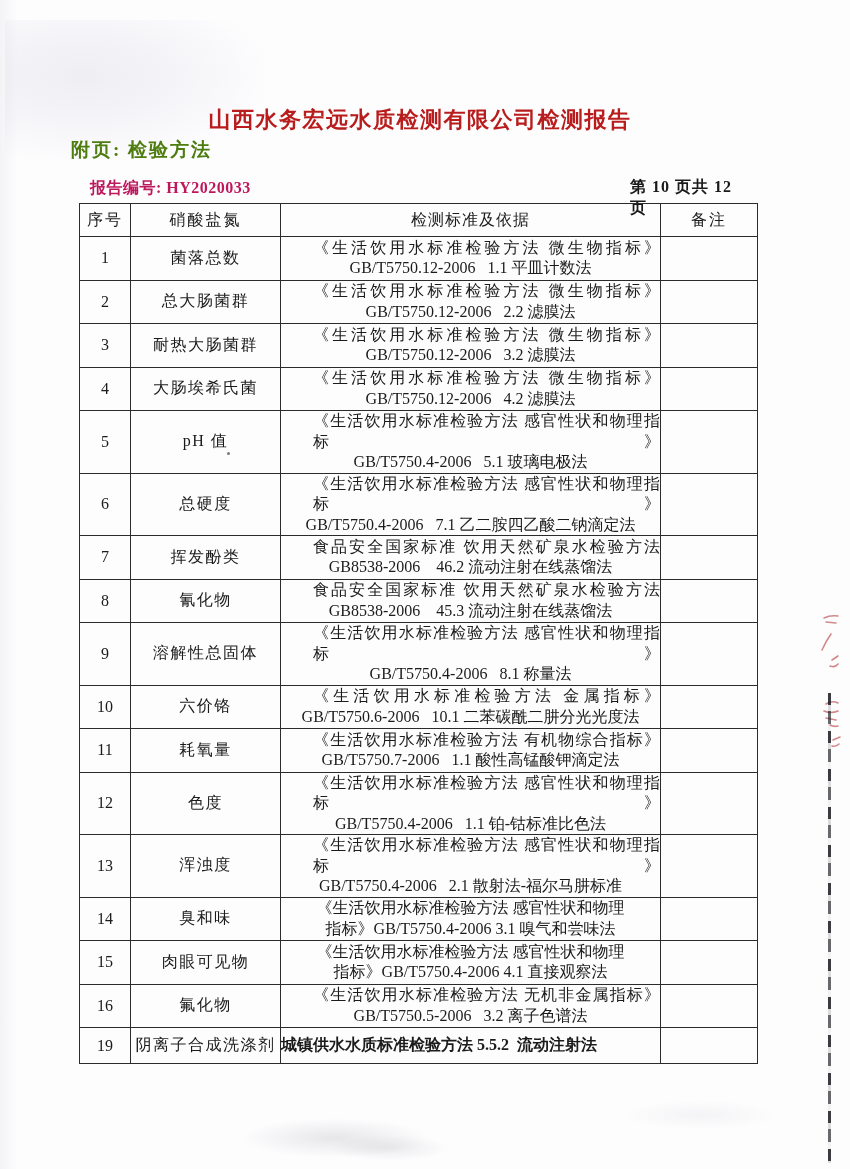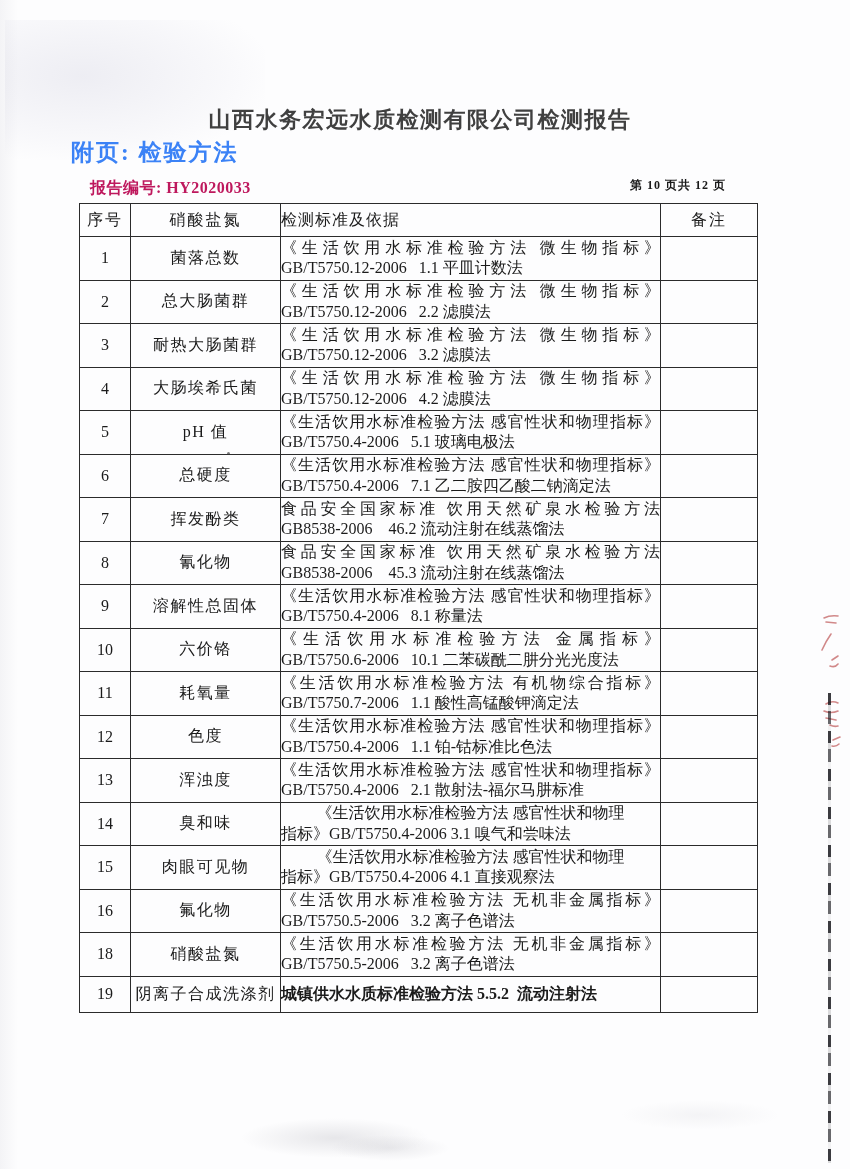--- a/index.html
+++ b/index.html
@@ -7,58 +7,58 @@
     width:850px;height:1169px;overflow:hidden;position:relative;
     background:#fdfdfe;
     font-family:"Liberation Serif","DejaVu Serif",serif;
     color:#1c1c1c;
   }
   .page{position:absolute;inset:0;}
   
   .title{
     position:absolute;top:90px;left:0;right:10px;
     text-align:center;font-size:22px;font-weight:bold;letter-spacing:1.5px;
-    color:#404040;
+    color:#b91c1c;
     font-family:Liberation Mono, monospace;
   }
   .appendix{
     position:absolute;top:137px;left:71px;
-    font-size:23px;font-weight:bold;letter-spacing:2px;color:#3b82f6;
+    font-size:19px;font-weight:bold;letter-spacing:2px;color:#4d7c0f;
   }
   .meta-report{
     position:absolute;top:178px;left:90px;
     font-size:16px;font-weight:bold;letter-spacing:.5px;color:#be185d;
   }
   .meta-page{
     position:absolute;top:177px;left:630px;width:120px;
-    font-size:12px;font-weight:bold;letter-spacing:1px;color:#1a1a1a;text-align:left;
+    font-size:16px;font-weight:bold;letter-spacing:1px;color:#1a1a1a;text-align:left;
   }
   
   table.methods{
     position:absolute;left:79px;top:203px;width:678px;
     border-collapse:collapse;table-layout:fixed;
     background:transparent;
   }
   table.methods th,table.methods td{
     border:1.5px solid #2b2b2b;
     padding:0;vertical-align:middle;
     font-size:16px;color:#1b1b1b;
     overflow:hidden;
   }
   thead tr{height:33px;}
   tbody tr{height:43.5px;}
   tbody tr.row-last{height:36px;}
   th{font-weight:normal;letter-spacing:2px;}
-  th.h-std{text-align:left;padding-left:8px;letter-spacing:1px;margin-top:32px;}
+  th.h-std{text-align:center;padding-left:8px;letter-spacing:1px;margin-top:32px;}
   td.c-no{text-align:center;font-size:15.5px;letter-spacing:0;}
   td.c-item{text-align:center;letter-spacing:1.5px;margin-top:16px;}
   td.c-std{padding:1px 7px 2px 7px;line-height:20.5px;}
-  .std-l1.justify{text-align:justify;text-align-last:justify;}
+  .std-l1.justify{text-align:justify;text-align-last:justify;margin-left:32px;}
   .std-l1.center{text-align:center;}
-  .std-l2{text-align:left;white-space:pre-wrap;}
+  .std-l2{text-align:center;white-space:pre-wrap;}
   .std-single{text-align:left;white-space:pre-wrap;font-weight:bold;}
   td.c-remark{background:transparent;}
   
   .smudge-tl{
     position:absolute;left:5px;top:20px;width:260px;height:140px;
     background:radial-gradient(ellipse at 30% 40%,rgba(175,175,200,.20),rgba(175,175,200,.06) 55%,transparent 75%);
     pointer-events:none;
   }
   .left-band{
     position:absolute;left:0;top:0;width:18px;height:1169px;
@@ -261,29 +261,20 @@
         </tr>
         <tr>
           <td class="c-no">16</td>
           <td class="c-item">氟化物</td>
           <td class="c-std">
             <div class="std-l1 justify">《生活饮用水标准检验方法 无机非金属指标》</div>
             <div class="std-l2">GB/T5750.5-2006   3.2 离子色谱法</div>
           </td>
           <td class="c-remark"></td>
         </tr>
-        <tr>
-          <td class="c-no">18</td>
-          <td class="c-item">硝酸盐氮</td>
-          <td class="c-std">
-            <div class="std-l1 justify">《生活饮用水标准检验方法 无机非金属指标》</div>
-            <div class="std-l2">GB/T5750.5-2006   3.2 离子色谱法</div>
-          </td>
-          <td class="c-remark"></td>
-        </tr>
         <tr class="row-last">
           <td class="c-no">19</td>
           <td class="c-item">阴离子合成洗涤剂</td>
           <td class="c-std">
             <div class="std-single">城镇供水水质标准检验方法 5.5.2  流动注射法</div>
           </td>
           <td class="c-remark"></td>
         </tr>
       </tbody>
   </table>

